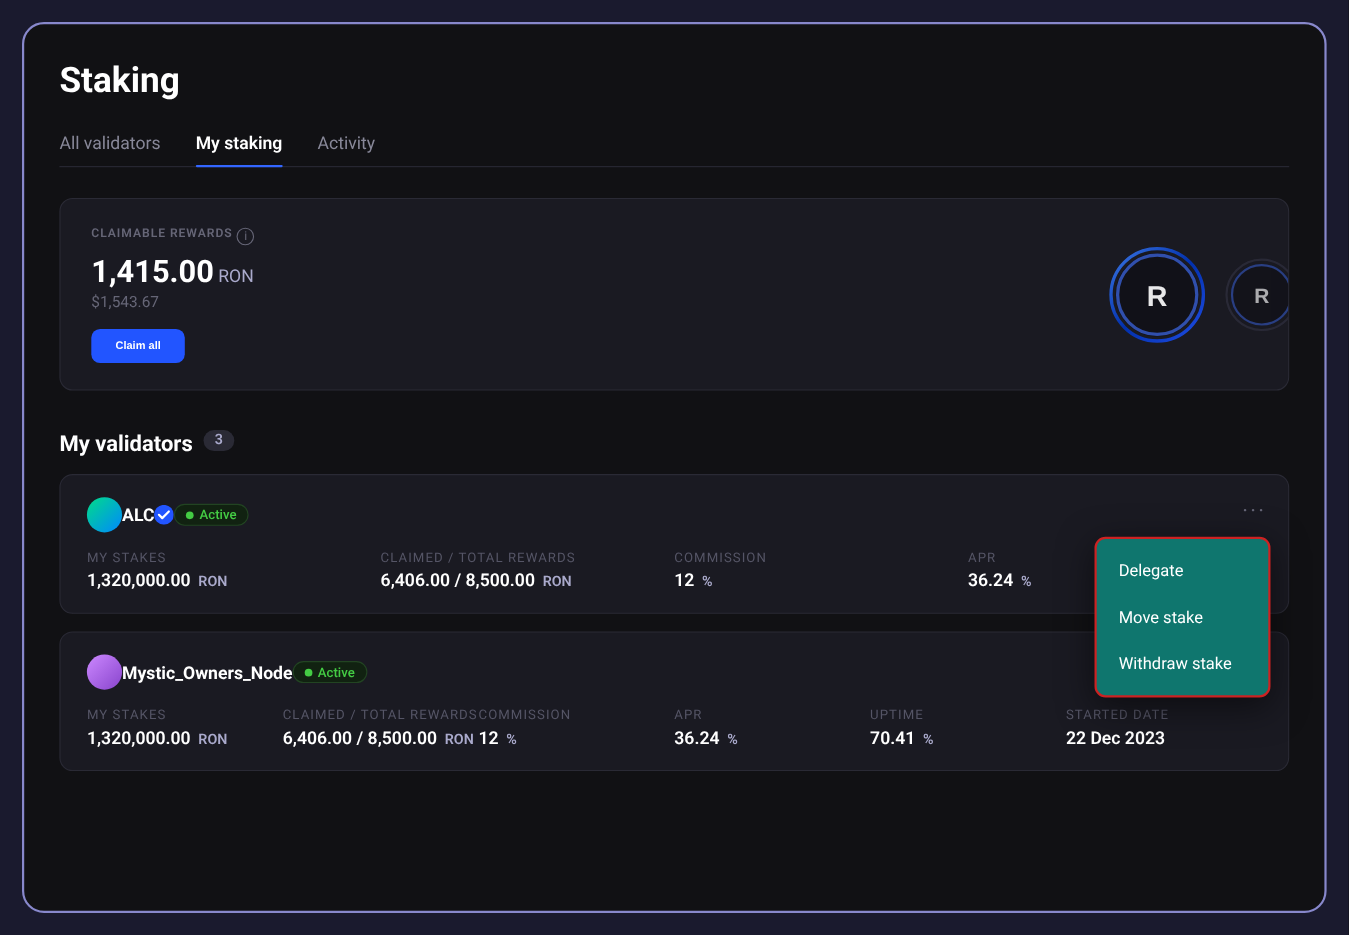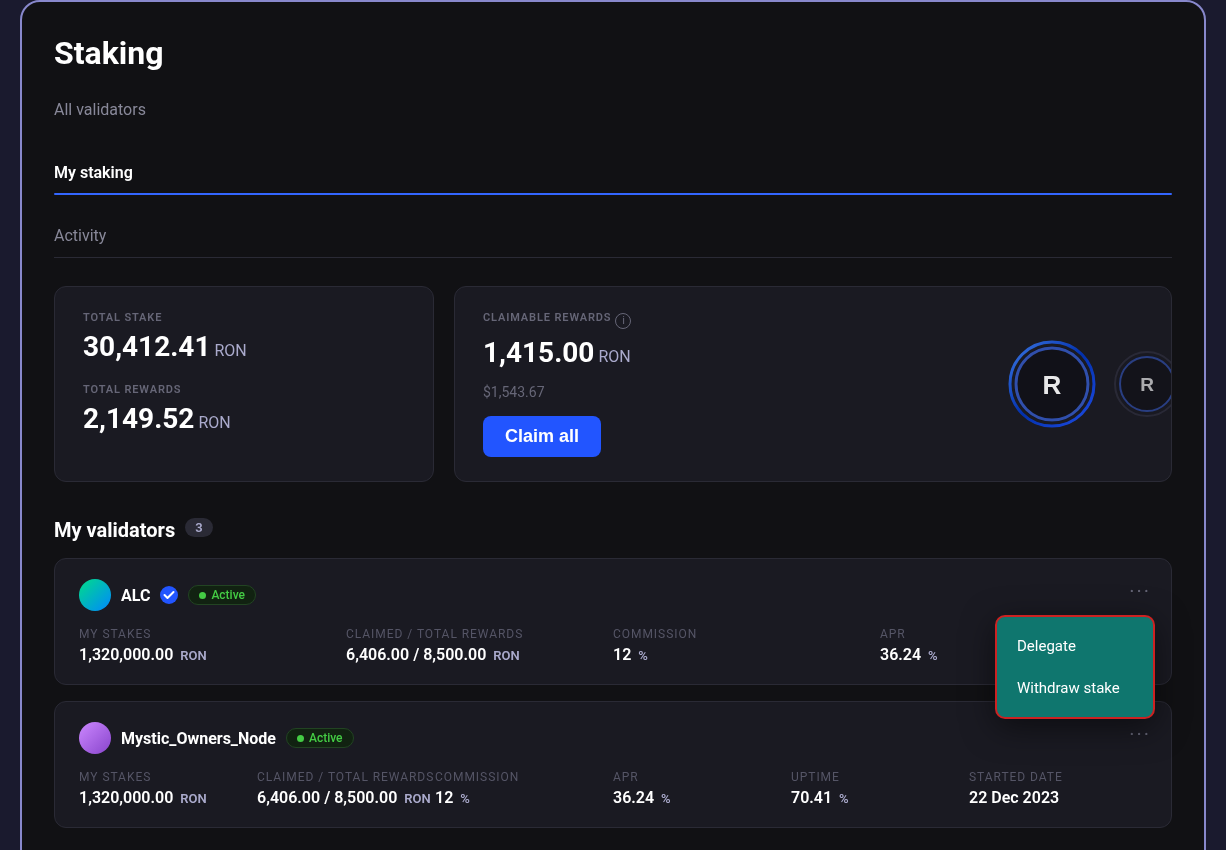--- a/index.html
+++ b/index.html
@@ -24,21 +24,20 @@
       font-size: 32px;
       font-weight: 700;
       color: #ffffff;
       margin-bottom: 28px;
     }
     .tabs {
       display: flex;
       gap: 32px;
       border-bottom: 1px solid #2a2a35;
       margin-bottom: 28px;
-      flex-direction: column;
     }
     .tab {
       font-size: 16px;
       color: #888899;
       padding-bottom: 12px;
       cursor: pointer;
       position: relative;
     }
     .tab.active {
       color: #ffffff;
@@ -127,21 +126,21 @@
       font-size: 14px;
       color: #666677;
       margin-bottom: 16px;
     }
     .claim-btn {
       background: #2255ff;
       color: #ffffff;
       border: none;
       border-radius: 8px;
       padding: 10px 22px;
-      font-size: 18px;
+      font-size: 10px;
       font-weight: 600;
       cursor: pointer;
     }
     .info-icon {
       display: inline-flex;
       align-items: center;
       justify-content: center;
       width: 16px;
       height: 16px;
       border-radius: 50%;
@@ -174,21 +173,20 @@
       background: #1a1a22;
       border-radius: 12px;
       border: 1px solid #2a2a35;
       margin-bottom: 16px;
       padding: 20px 24px;
       position: relative;
     }
     .validator-header {
       display: flex;
       align-items: center;
-      gap: 10px;
       margin-bottom: 16px;
     }
     .validator-avatar {
       width: 32px;
       height: 32px;
       border-radius: 50%;
       background: linear-gradient(135deg, #00dd88, #0088ff);
       flex-shrink: 0;
     }
     .validator-avatar-mystic {
@@ -290,42 +288,28 @@
   <h1 class="page-title">Staking</h1>
 
   <div class="tabs">
     <div class="tab">All validators</div>
     <div class="tab active">My staking</div>
     <div class="tab">Activity</div>
   </div>
 
   <div class="cards-row">
 
-    <div class="card card-left">
-      <div class="card-section">
-        <div class="card-label">TOTAL STAKE</div>
-        <div class="card-value">
-          <span>30,412.41</span><span class="unit">RON</span>
-        </div>
-      </div>
-      <div class="card-section">
-        <div class="card-label">TOTAL REWARDS</div>
-        <div class="card-value">
-          <span>2,149.52</span><span class="unit">RON</span>
-        </div>
-      </div>
-    </div>
 
     <div class="card card-right">
       <div style="position:relative;z-index:1;">
         <div class="claimable-label-row">
           <div class="card-label">CLAIMABLE REWARDS</div>
           <span class="info-icon">i</span>
         </div>
-        <div class="card-value" style="margin-bottom:15px;">
+        <div class="card-value" style="margin-bottom:4px;">
           <span>1,415.00</span><span class="unit">RON</span>
         </div>
         <div class="usd-value">$1,543.67</div>
         <button class="claim-btn">Claim all</button>
       </div>
 
       <div class="rewards-coin-bg">
         <div class="coin">
           <svg viewBox="0 0 90 90" fill="none" xmlns="http://www.w3.org/2000/svg">
             <ellipse cx="45" cy="45" rx="42" ry="42" fill="#1a1a22" stroke="#333344" stroke-width="2"></ellipse>
@@ -400,20 +384,21 @@
         <div class="stat-label">APR</div>
         <div class="stat-value">
           <span>36.24</span>
           <span class="unit">%</span>
         </div>
       </div>
     </div>
 
     <div class="dropdown-menu">
       <div class="dropdown-item">Delegate</div>
+      <div class="dropdown-item">Move stake</div>
       <div class="dropdown-item">Withdraw stake</div>
     </div>
   </div>
 
   <div class="validator-card">
     <div class="validator-header">
       <div class="validator-avatar validator-avatar-mystic"></div>
       <span class="validator-name">Mystic_Owners_Node</span>
       <div class="active-badge">
         <div class="active-dot"></div>

